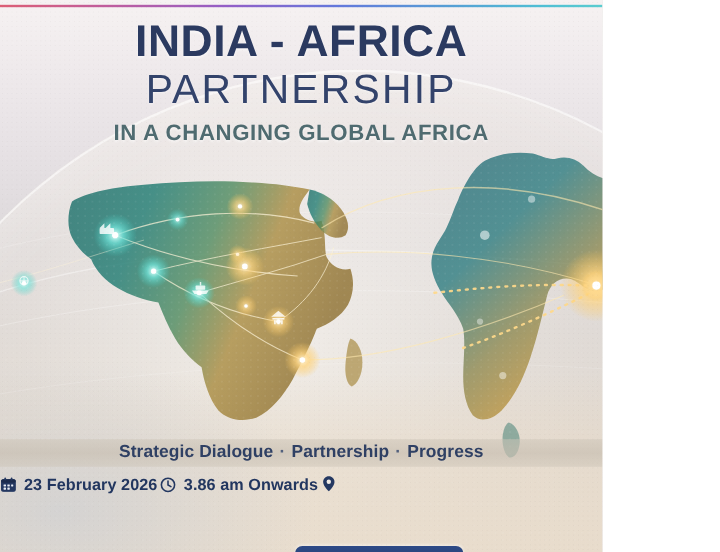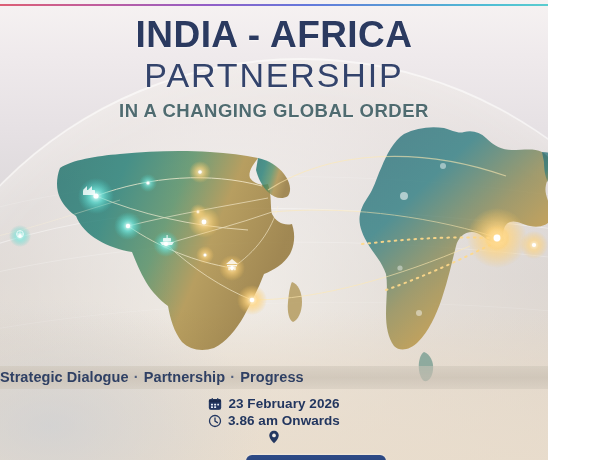--- a/index.html
+++ b/index.html
@@ -2,21 +2,21 @@
 <html><head>
 <meta charset="utf-8">
 <style>
   html, body {
     margin: 0;
     padding: 0;
     background: #ffffff;
   }
   #poster {
     position: relative;
-    width: 548px;
+    width: 502px;
     height: 460px;
     overflow: hidden;
     font-family: "Liberation Sans", sans-serif;
     background: #ded9d6;
   }
 
   
   .bg-base {
     position: absolute;
     inset: 0;
@@ -154,39 +154,40 @@
     height: 23px;
     background: linear-gradient(180deg,
       rgba(205,197,184,0.52) 0%,
       rgba(200,191,178,0.70) 50%,
       rgba(205,197,184,0.48) 100%);
   }
   .band-text {
     position: absolute;
     left: 0; right: 0;
     top: 369px;
+    text-align: center;
     font-size: 14.5px;
     font-weight: bold;
     color: #2f4064;
     letter-spacing: 0.005em;
   }
   .band-text .sep {
     color: #52607d;
     font-weight: bold;
     padding: 0 1px;
   }
 
   
   .details {
     position: absolute;
     left: 0; right: 0;
     top: 396px;
     display: flex;
-    flex-direction: column;
-    align-items: center;
+    flex-direction: row;
+    align-items: flex-start;
     gap: 2px;
   }
   .detail-row {
     display: flex;
     align-items: center;
     gap: 6px;
     font-size: 13.5px;
     font-weight: bold;
     color: #22365f;
     letter-spacing: 0.004em;
@@ -390,21 +391,21 @@
     </g>
   </svg>
 
   <div class="grain"></div>
 
   <div class="top-rule"></div>
 
   <div class="head">
     <div class="title-main">INDIA - AFRICA</div>
     <div class="title-sub">PARTNERSHIP</div>
-    <div class="title-tag">IN A CHANGING GLOBAL ORDER</div>
+    <div class="title-tag">IN A CHANGING GLOBAL AFRICA</div>
   </div>
 
   <div class="band"></div>
   <div class="band-text">
     <span>Strategic Dialogue</span>
     <span class="sep">·</span>
     <span>Partnership</span>
     <span class="sep">·</span>
     <span>Progress</span>
   </div>

